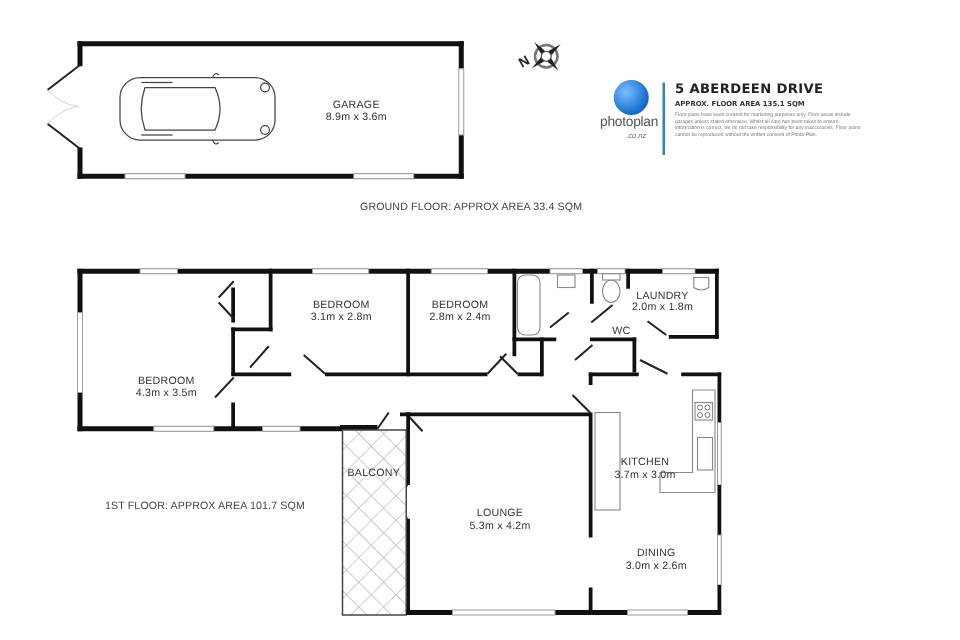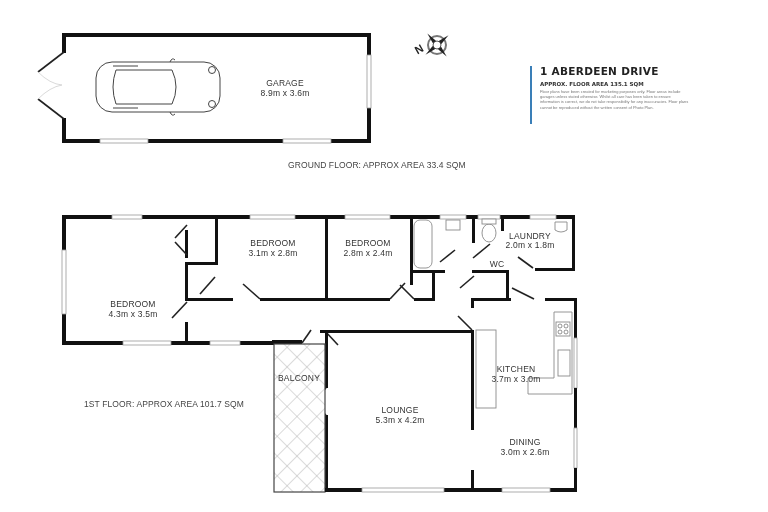--- a/index.html
+++ b/index.html
@@ -197,17 +197,22 @@
   <text class="room-label" x="525" y="445">DINING</text>
   <text class="room-label" x="525" y="455">3.0m x 2.6m</text>
   <text class="room-label" x="400" y="413">LOUNGE</text>
   <text class="room-label" x="400" y="423">5.3m x 4.2m</text>
   <text class="room-label" x="299" y="381">BALCONY</text>
 
   <text class="floor-label" x="84" y="407">1ST FLOOR: APPROX AREA 101.7 SQM</text>
 </svg>
 
 <div class="brand">
+  <div class="brand-logo">
+    <div class="logo-circle"></div>
+    <div class="logo-text">photoplan</div>
+    <div class="logo-sub">.co.nz</div>
+  </div>
   <div class="brand-bar"></div>
-  <div class="brand-title">1 ABERDEEN DRIVE</div>
+  <div class="brand-title">5 ABERDEEN DRIVE</div>
   <div class="brand-sub">APPROX. FLOOR AREA 135.1 SQM</div>
   <div class="brand-disclaimer">Floor plans have been created for marketing purposes only. Floor areas include garages unless stated otherwise. Whilst all care has been taken to ensure information is correct, we do not take responsibility for any inaccuracies. Floor plans cannot be reproduced without the written consent of Photo Plan.</div>
 </div>
 
 </body></html>

